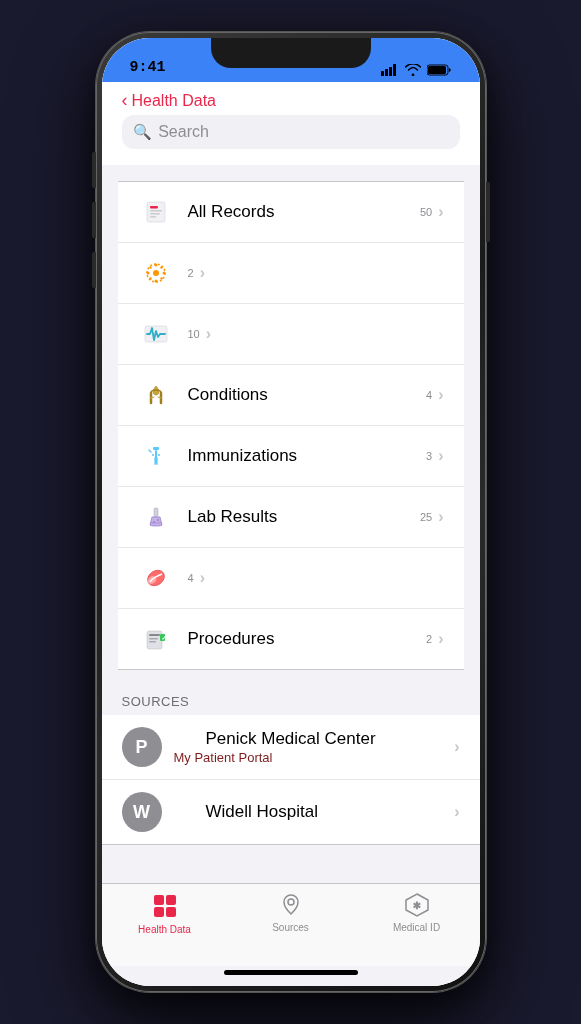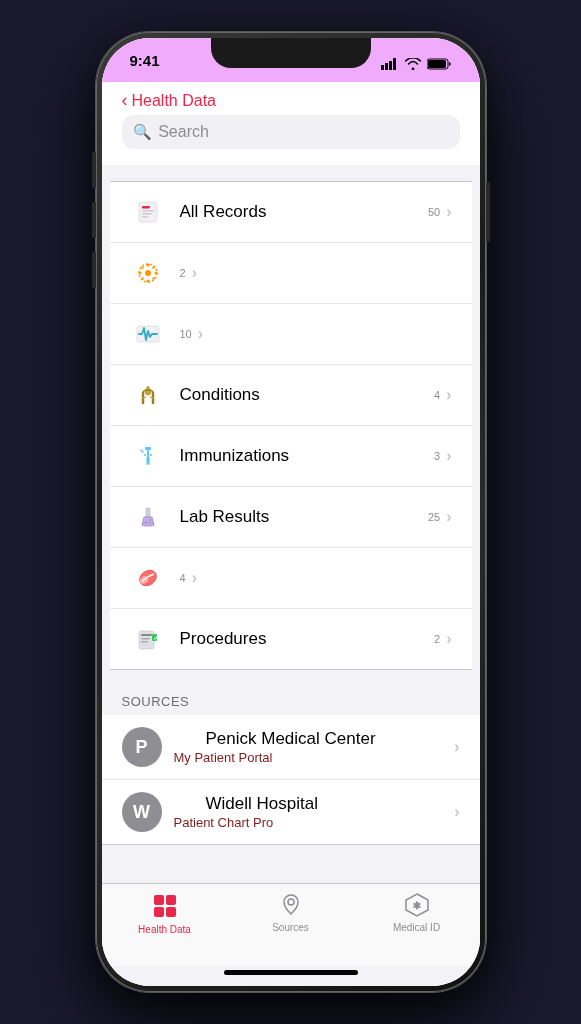--- a/index.html
+++ b/index.html
@@ -77,26 +77,28 @@
       height: 100%;
       background: #f2f2f7;
       display: flex;
       flex-direction: column;
       overflow: hidden;
     }
 
     
     .status-bar {
       height: 44px;
-      background: #f0abfc;
-      display: flex;
+      background: #3b82f6;
+      display: flex;
+      align-items: flex-end;
       justify-content: space-between;
       padding: 0 28px 6px;
       flex-shrink: 0;
       padding-top: 14px;
+      font-family: Liberation Mono, monospace;
     }
 
     .status-time {
       font-size: 15px;
       font-weight: 600;
       color: #000;
     }
 
     .status-icons {
       display: flex;
@@ -159,21 +161,21 @@
     }
 
     .search-placeholder {
       color: #8e8e93;
       font-size: 16px;
     }
 
     
     .list-section {
       background: #fff;
-      margin: 16px 8px 0;
+      margin: 16px 16px 0;
       border-top: 0.5px solid #c6c6c8;
       border-bottom: 0.5px solid #c6c6c8;
     }
 
     .list-item {
       display: flex;
       align-items: center;
       padding: 12px 20px;
       border-bottom: 0.5px solid #e5e5ea;
       background: #fff;
@@ -506,21 +508,20 @@
               <div class="source-name">Penick Medical Center</div>
               <div class="source-sub">My Patient Portal</div>
             </div>
             <span class="list-item-chevron">›</span>
           </div>
 
           <div class="source-item">
             <div class="source-avatar" style="background: #8e8e93;">W</div>
             <div class="source-text">
               <div class="source-name">Widell Hospital</div>
-              <div class="source-sub">Patient Chart Pro</div>
             </div>
             <span class="list-item-chevron">›</span>
           </div>
         </div>
 
       </div>
 
       <div class="tab-bar">
 
 

